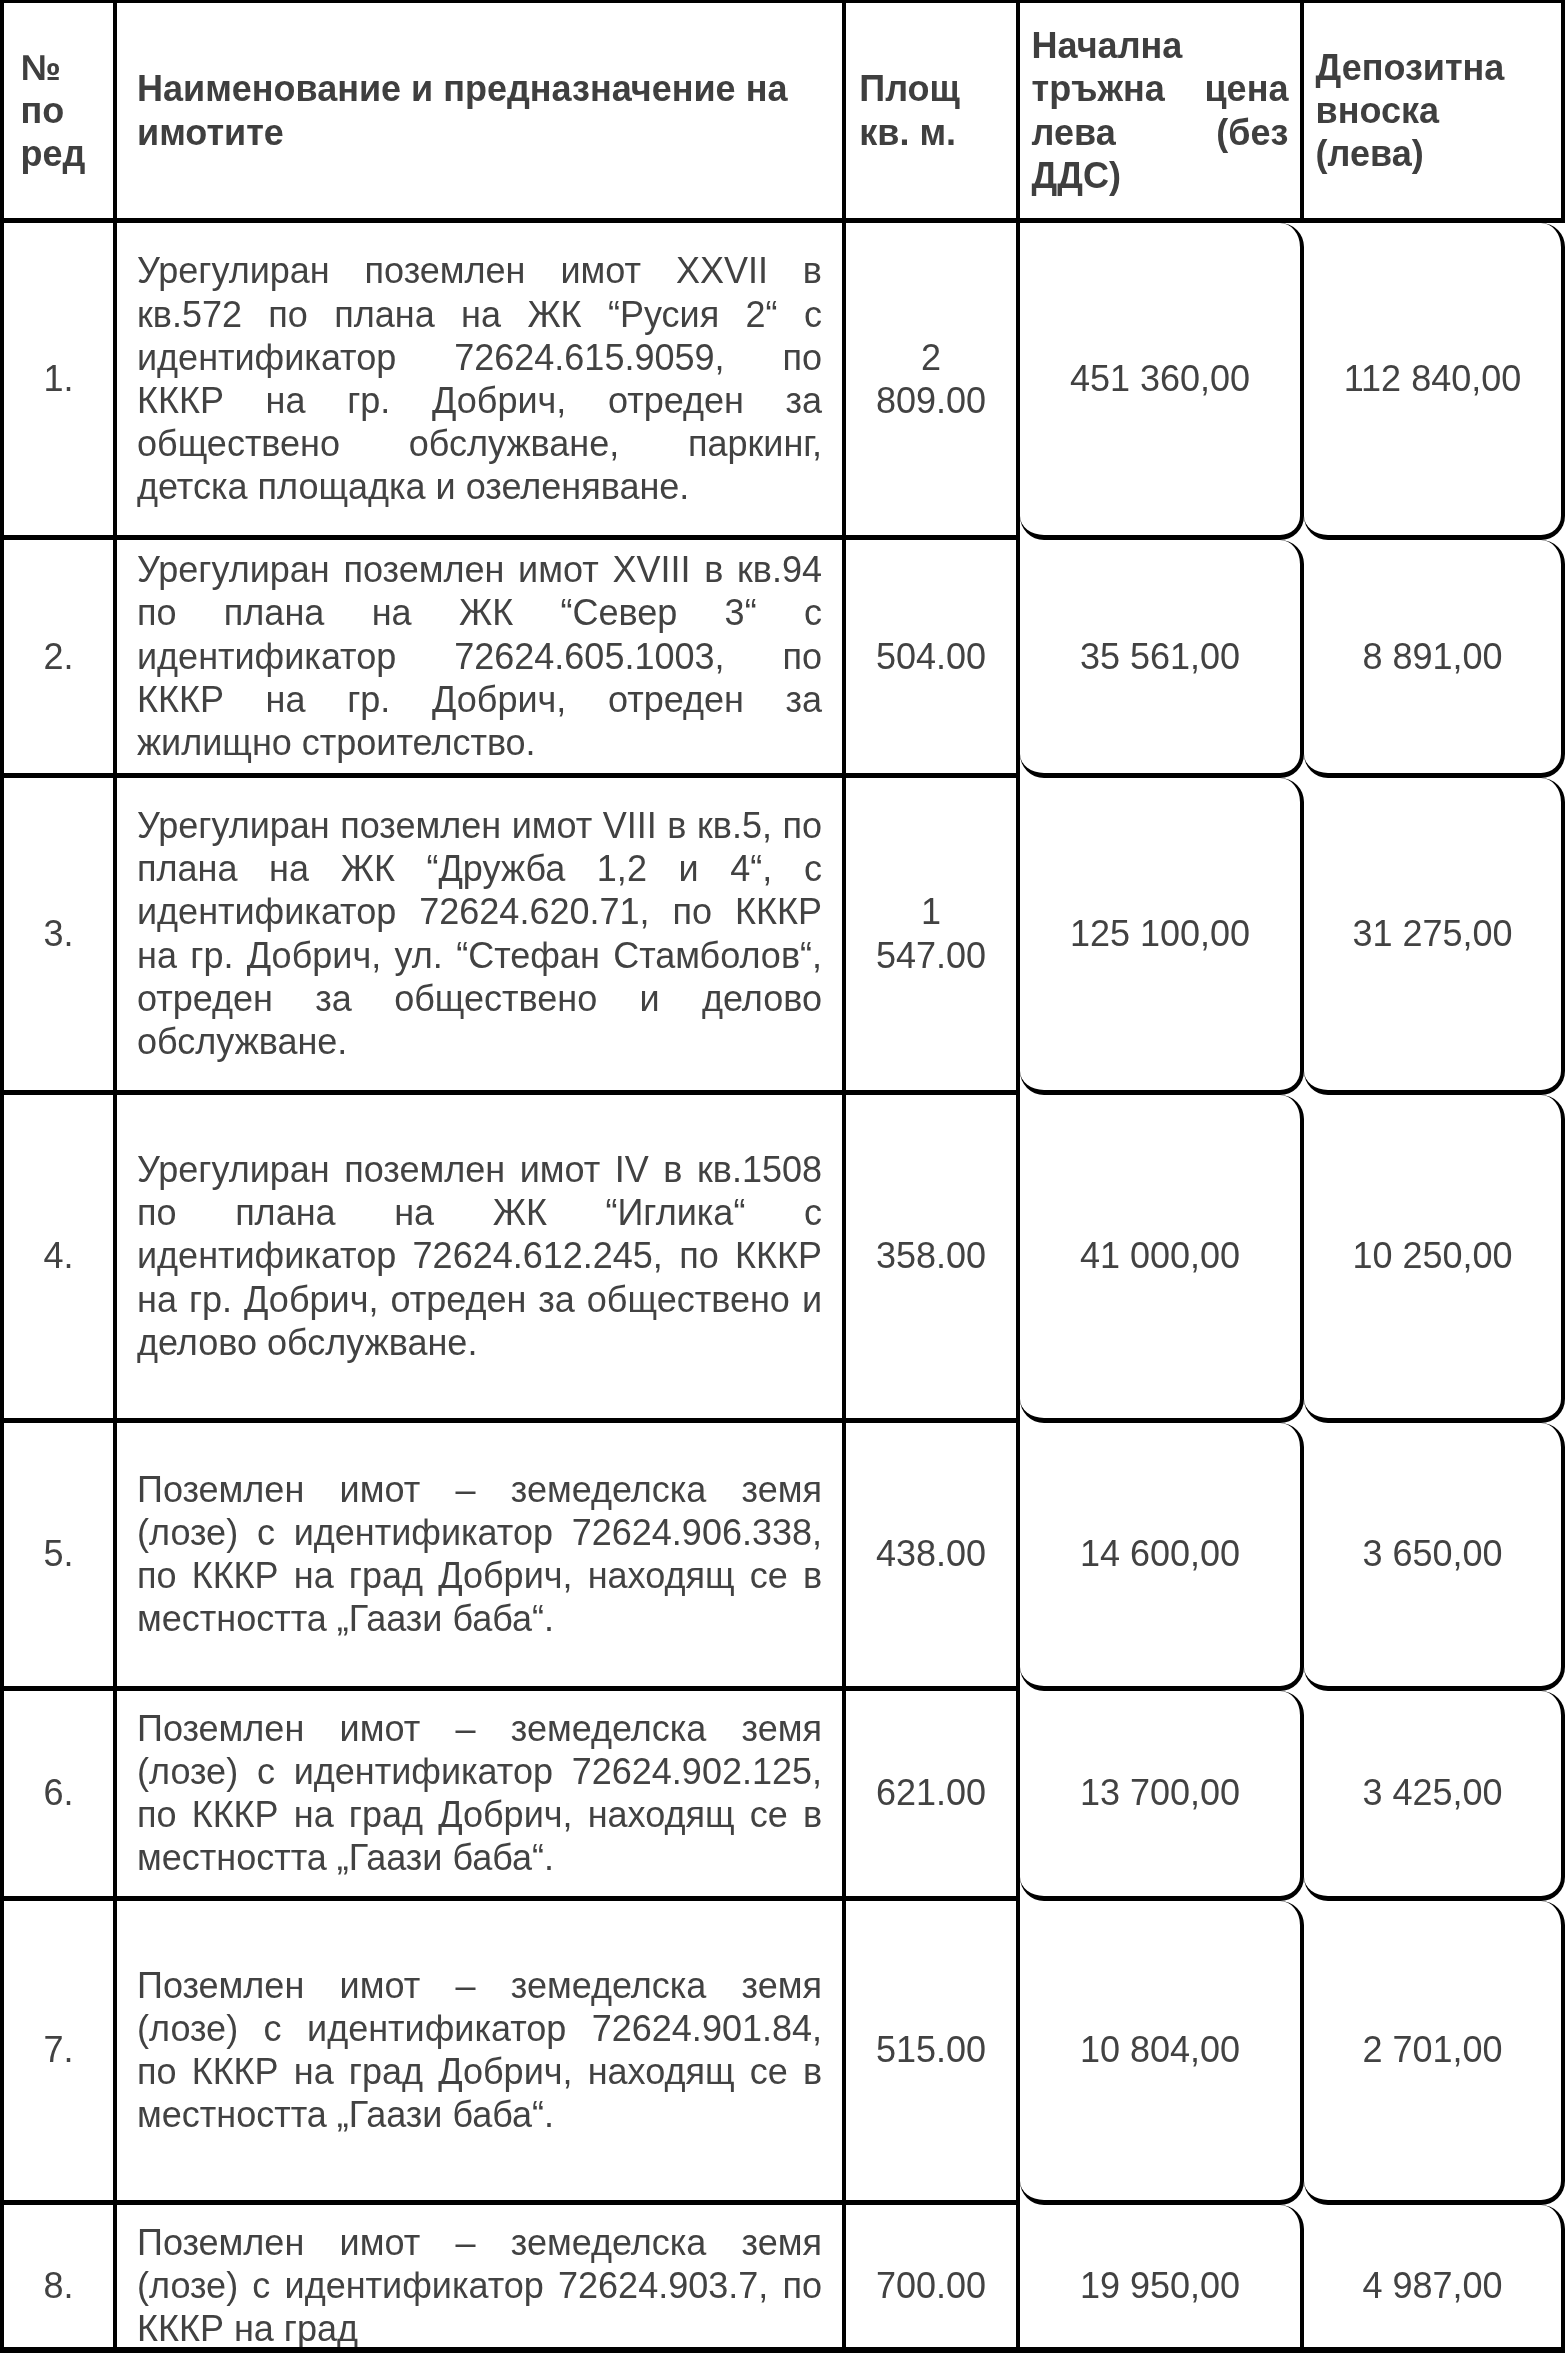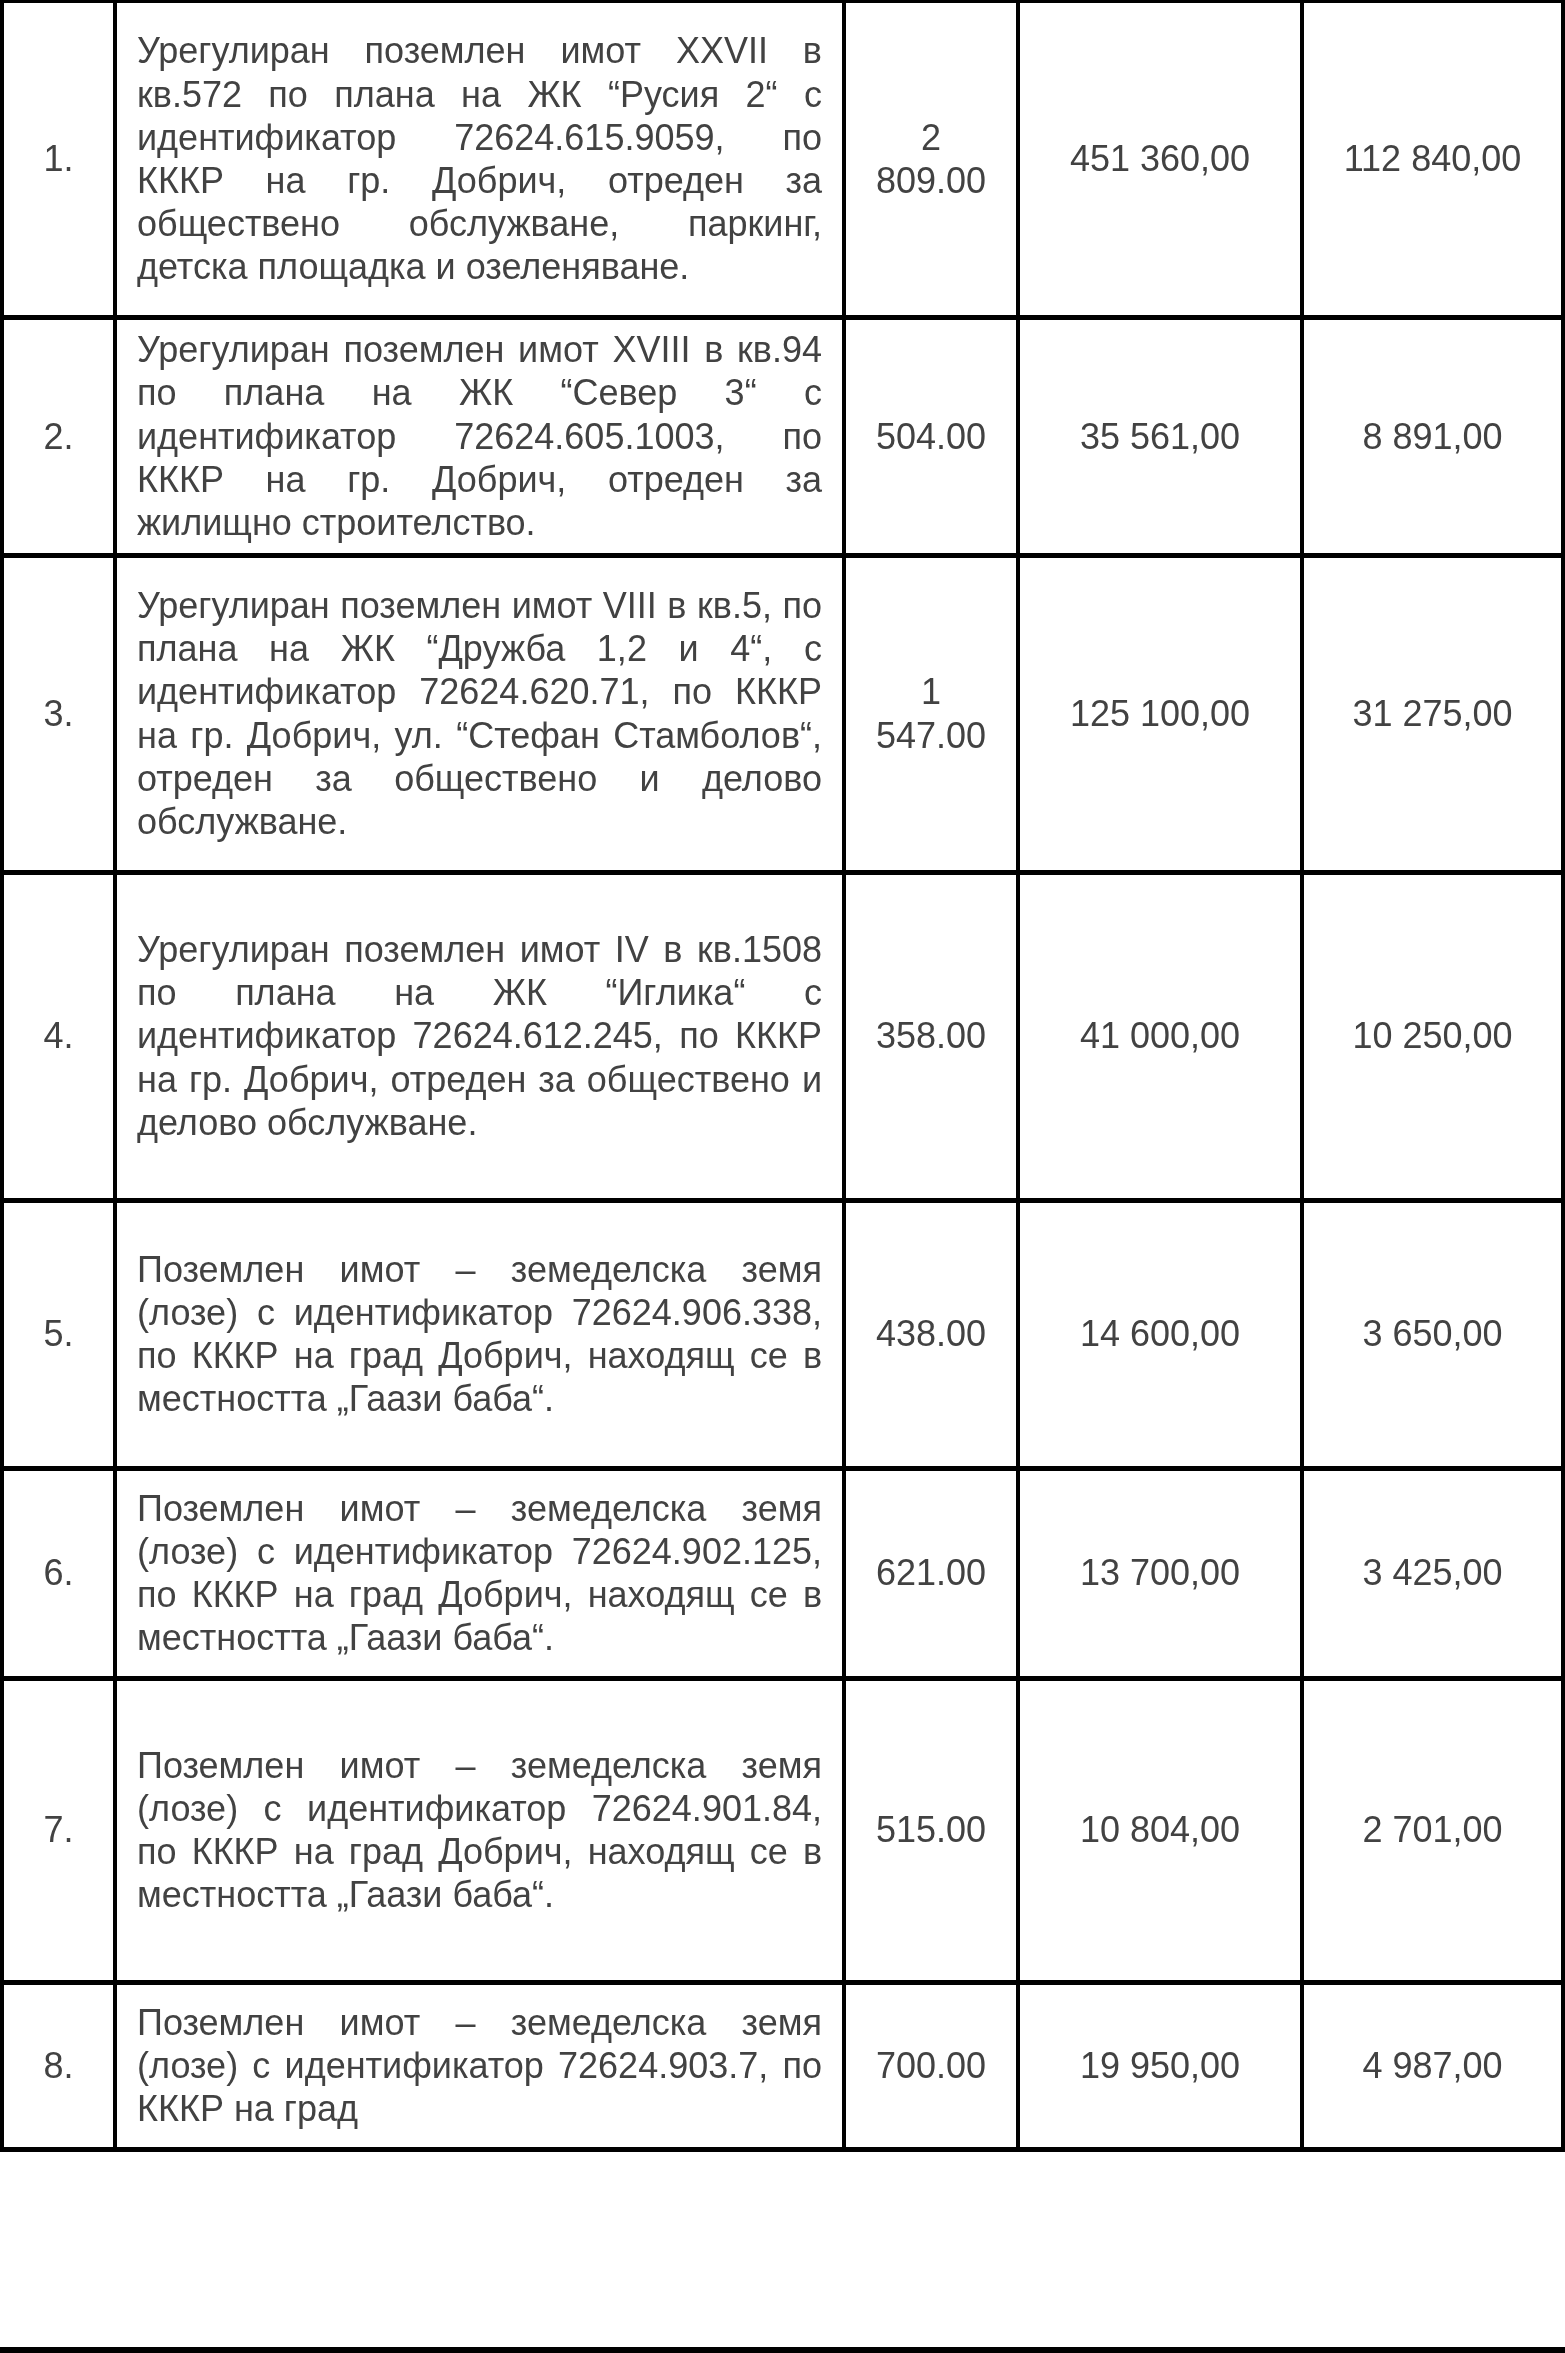--- a/index.html
+++ b/index.html
@@ -32,21 +32,21 @@
   th { font-weight: bold; color: #3f3f3f; }
   
   th.h-num     { text-align: left; padding: 0 5px 0 16.6px; }
   th.h-name    { text-align: left; padding: 0 20px; }
   th.h-area    { text-align: left; padding: 0 6.6px 0 13.3px; }
   th.h-price   { text-align: justify; padding: 0 11.6px; }
   th.h-deposit { text-align: left; padding: 0 11.6px; }
   td.cell-num  { text-align: center; padding: 0; }
   td.cell-name { text-align: justify; padding: 8.3px 20px; }
   td.cell-area { text-align: center; padding: 0 5px; white-space: pre-line; }
-  td.cell-price, td.cell-deposit { text-align: center; padding: 0 5px; }
+  td.cell-price, td.cell-deposit { text-align: center; padding: 0 5px; border-radius: 24px; }
   
   tr.hdr  th { height: 220px; }
   tr.r0 td { height: 317px; }
   tr.r1 td { height: 222px; }
   tr.r2 td { height: 317px; margin-left: 36px; }
   tr.r3 td { height: 328px; }
   tr.r4 td { height: 268px; }
   tr.r5 td { height: 210px; }
   tr.r6 td { height: 304px; }
   tr.r7 td { height: 167px; }
@@ -63,20 +63,27 @@
 <div class="page">
   <table class="props">
     <colgroup>
       <col style="width:113px">
       <col style="width:729px">
       <col style="width:174px">
       <col style="width:284px">
       <col style="width:261px">
     </colgroup>
     <tbody>
+        <tr class="hdr">
+      <th class="h-num">№ по ред</th>
+      <th class="h-name">Наименование и предназначение на имотите</th>
+      <th class="h-area">Площ кв. м.</th>
+      <th class="h-price">Начална тръжна цена лева (без ДДС)</th>
+      <th class="h-deposit">Депозитна вноска (лева)</th>
+    </tr>
     <tr class="r0">
       <td class="cell-num">1.</td>
       <td class="cell-name">Урегулиран поземлен имот XXVII в кв.572 по плана на ЖК “Русия 2“ с идентификатор 72624.615.9059, по КККР на гр. Добрич, отреден за обществено обслужване, паркинг, детска площадка и озеленяване.</td>
       <td class="cell-area">2
 809.00</td>
       <td class="cell-price">451 360,00</td>
       <td class="cell-deposit">112 840,00</td>
     </tr>
     <tr class="r1">
       <td class="cell-num">2.</td>

